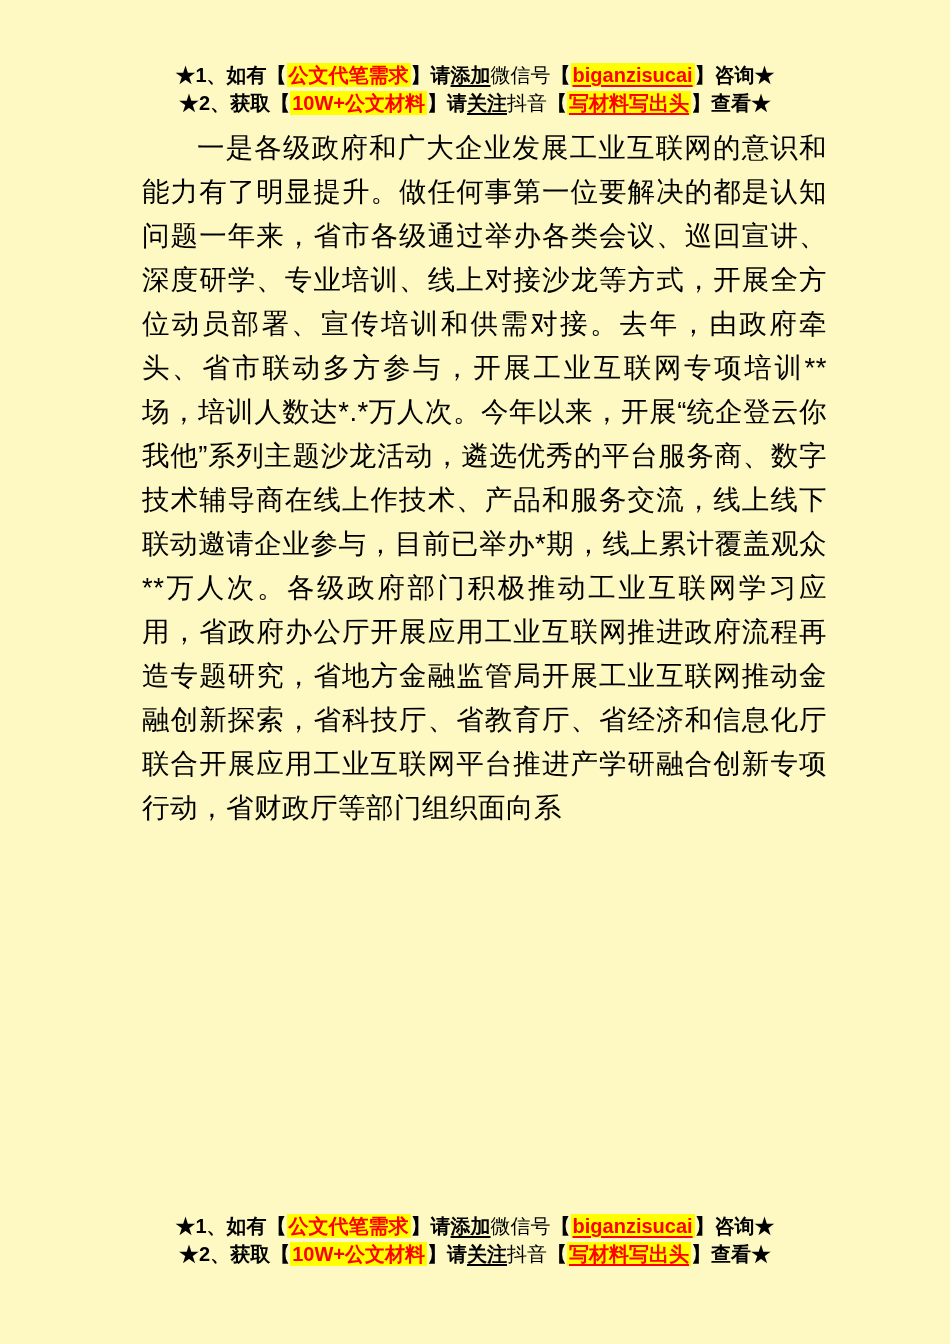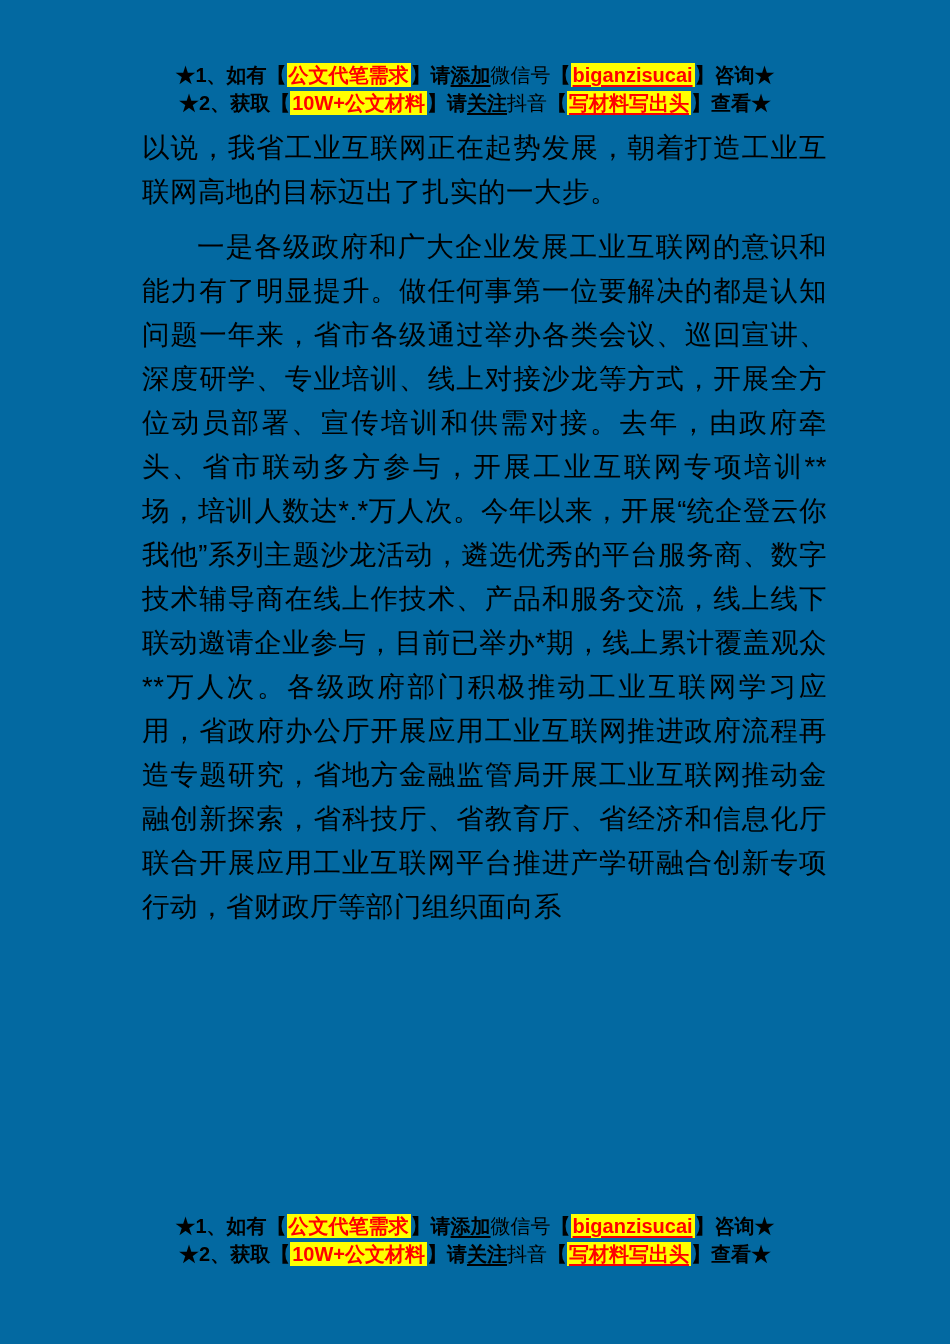--- a/index.html
+++ b/index.html
@@ -5,21 +5,21 @@
   html, body {
     margin: 0;
     padding: 0;
     background: #ffffff;
   }
   .page {
     position: relative;
     width: 950px;
     height: 1344px;
     margin: 0 auto;
-    background: #0369a1;
+    background: #fef9c3;
     overflow: hidden;
     font-family: "Liberation Sans", sans-serif;
     color: #000000;
   }
   
   .promo {
     position: absolute;
     left: 0;
     width: 100%;
     text-align: center;
@@ -65,21 +65,20 @@
 <body>
 
 <div class="page">
 
   <div class="promo header">
     <div class="promo-line"><span class="seg">★1、如有【</span><span class="seg hl">公文代笔需求</span><span class="seg">】请</span><span class="seg u">添加</span><span class="seg light">微信号</span><span class="seg">【</span><span class="seg hl u">biganzisucai</span><span class="seg">】咨询★</span></div>
     <div class="promo-line"><span class="seg">★2、获取【</span><span class="seg hl">10W+公文材料</span><span class="seg">】请</span><span class="seg u">关注</span><span class="seg light">抖音</span><span class="seg">【</span><span class="seg hl u">写材料写出头</span><span class="seg">】查看★</span></div>
   </div>
 
   <div class="doc-body">
-      <p class="para">以说，我省工业互联网正在起势发展，朝着打造工业互联网高地的目标迈出了扎实的一大步。</p>
       <p class="para indent">一是各级政府和广大企业发展工业互联网的意识和能力有了明显提升。做任何事第一位要解决的都是认知问题一年来，省市各级通过举办各类会议、巡回宣讲、深度研学、专业培训、线上对接沙龙等方式，开展全方位动员部署、宣传培训和供需对接。去年，由政府牵头、省市联动多方参与，开展工业互联网专项培训**场，培训人数达*.*万人次。今年以来，开展“统企登云你我他”系列主题沙龙活动，遴选优秀的平台服务商、数字技术辅导商在线上作技术、产品和服务交流，线上线下联动邀请企业参与，目前已举办*期，线上累计覆盖观众**万人次。各级政府部门积极推动工业互联网学习应用，省政府办公厅开展应用工业互联网推进政府流程再造专题研究，省地方金融监管局开展工业互联网推动金融创新探索，省科技厅、省教育厅、省经济和信息化厅联合开展应用工业互联网平台推进产学研融合创新专项行动，省财政厅等部门组织面向系</p>
     </div>
 
   <div class="promo footer">
     <div class="promo-line"><span class="seg">★1、如有【</span><span class="seg hl">公文代笔需求</span><span class="seg">】请</span><span class="seg u">添加</span><span class="seg light">微信号</span><span class="seg">【</span><span class="seg hl u">biganzisucai</span><span class="seg">】咨询★</span></div>
     <div class="promo-line"><span class="seg">★2、获取【</span><span class="seg hl">10W+公文材料</span><span class="seg">】请</span><span class="seg u">关注</span><span class="seg light">抖音</span><span class="seg">【</span><span class="seg hl u">写材料写出头</span><span class="seg">】查看★</span></div>
   </div>
 
 </div>
 

